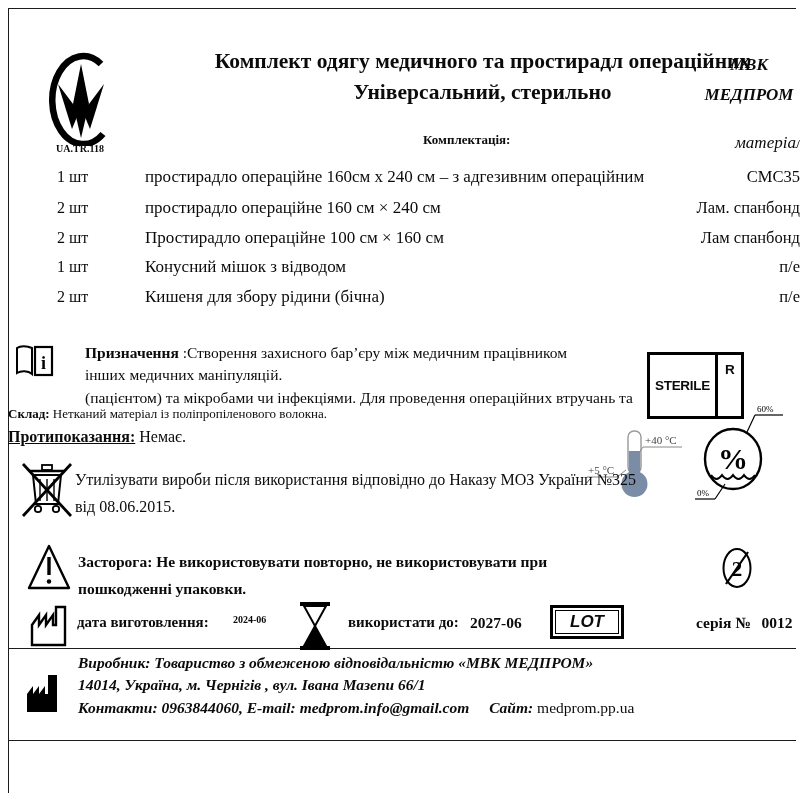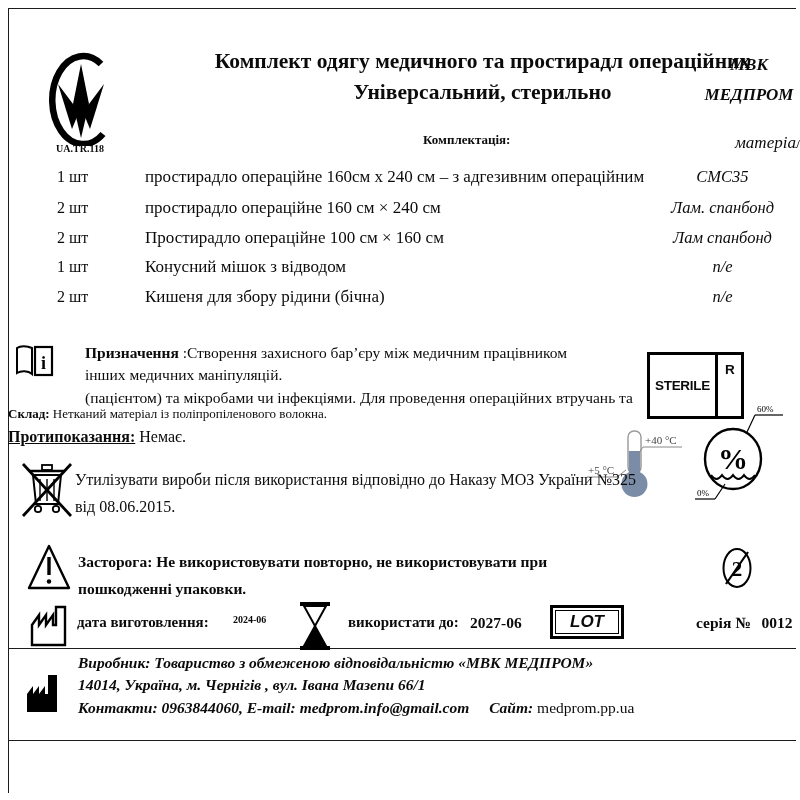--- a/index.html
+++ b/index.html
@@ -14,21 +14,21 @@
   .brand{left:700px;top:50px;width:98px;text-align:center;font-size:17px;font-weight:bold;font-style:italic;line-height:1.75;}
   .cert-code{left:38px;top:143px;width:84px;text-align:center;font-weight:bold;font-size:10px;}
   .colhead-comp{left:423px;top:132px;font-size:13px;font-weight:bold;}
   .colhead-mat{left:735px;top:133px;font-size:17px;font-style:italic;}
 
   .items{left:0;top:166px;width:800px;}
   .row{display:flex;align-items:flex-start;margin-bottom:7px;line-height:1.32;}
   .qty{flex:0 0 88px;margin-left:57px;font-size:16px;white-space:nowrap;}
   .desc{flex:0 0 500px;font-size:17px;}
   .desc div{white-space:nowrap;}
-  .mat{flex:1;text-align:center;font-style:italic;font-size:16.5px;}
+  .mat{flex:1;text-align:right;font-size:16.5px;}
   .mat-center{align-self:center;}
   .row1{margin-bottom:9px;}
 
   .purpose{left:85px;top:342px;font-size:15.5px;line-height:1.45;}
   .purpose div{white-space:nowrap;}
 
   .sterile{left:647px;top:352px;display:flex;border:3px solid #000;background:#fff;
            font-family:"Liberation Sans","DejaVu Sans",sans-serif;font-weight:bold;font-size:13.5px;letter-spacing:-0.3px;}
   .sterile .cell1{padding:23px 5px;border-right:3px solid #000;}
   .sterile .cell2{padding:7px 7px;}

